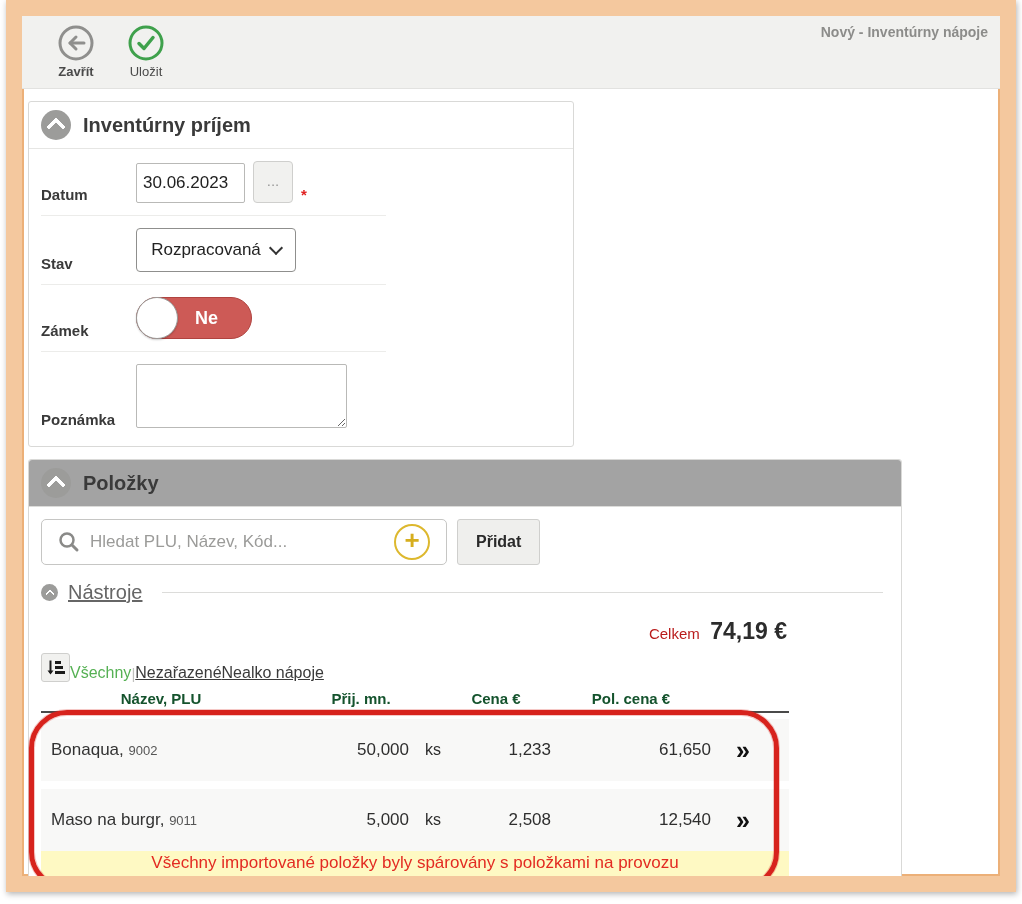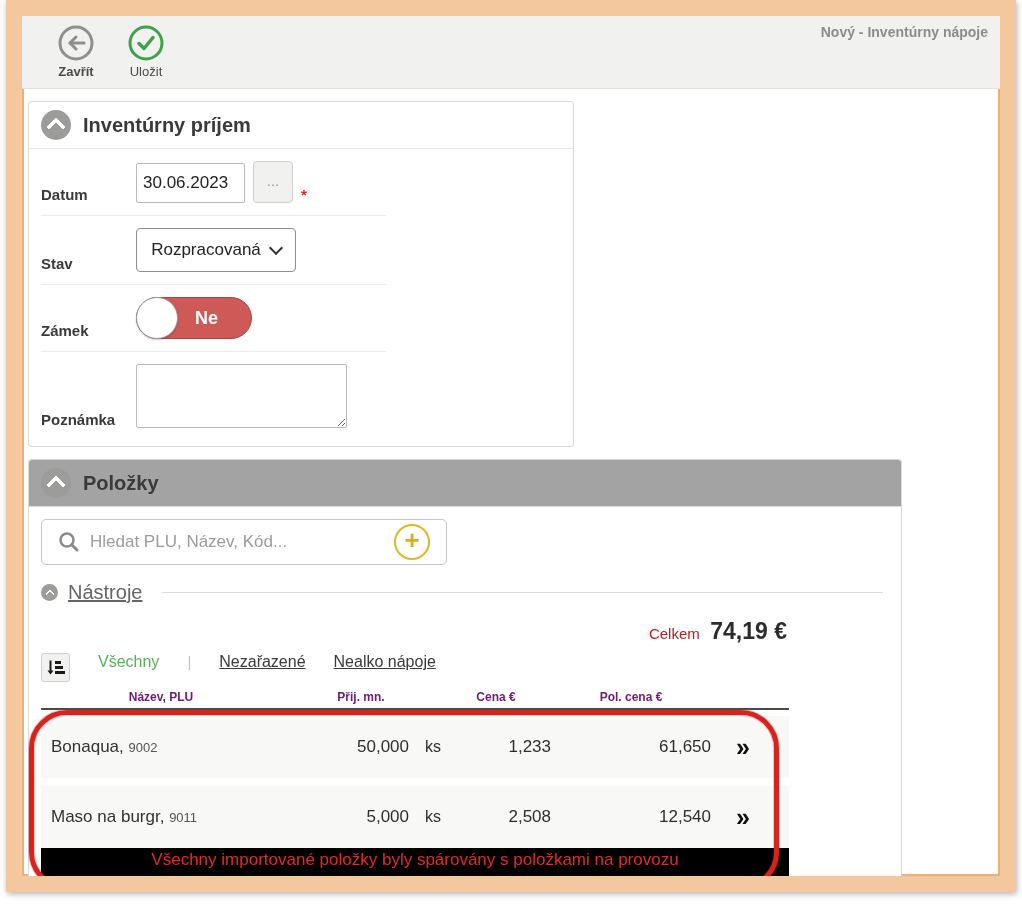--- a/index.html
+++ b/index.html
@@ -56,41 +56,41 @@
   .plus-circ{width:32px;height:32px;border-radius:50%;border:2px solid #ddb82e;color:#d6ae1e;flex:none;
     font-size:26px;line-height:28px;text-align:center;font-weight:bold;cursor:pointer;}
   .add-btn{margin-left:10px;height:46px;padding:0 18px;background:#efefed;border:1px solid #cfcfcd;border-radius:3px;
     font-size:16px;font-weight:bold;color:#2a2a2a;cursor:pointer;}
   .tools-row{display:flex;align-items:center;gap:10px;padding:6px 12px 4px 12px;}
   .tools-link{font-size:20px;color:#666;text-decoration:underline;cursor:pointer;}
   .tools-line{flex:1;border-top:1px solid #dcdcda;margin-left:10px;margin-right:6px;}
   .total-row{width:746px;margin:10px 12px 0 12px;text-align:right;}
   .total-lbl{font-size:15px;color:#b91c1c;}
   .total-val{font-size:23px;font-weight:bold;color:#2c2c2c;margin-left:6px;}
-  .filter-row{display:flex;align-items:flex-start;gap:28px;padding:8px 12px 6px 12px;}
+  .filter-row{display:flex;align-items:flex-end;gap:0;padding:8px 12px 6px 12px;}
   .sort-btn{width:27px;height:27px;background:#f1f1ef;border:1px solid #cfcfcd;border-radius:3px;
     display:flex;align-items:center;justify-content:center;cursor:pointer;}
   .flt{font-size:16px;cursor:pointer;}
   .flt.active{color:#56b154;text-decoration:none;}
   .flt.idle{color:#3a3a3a;text-decoration:underline;}
   .flt-div{color:#c0c0be;font-size:15px;}
   
   .tablewrap{position:relative;margin:2px 12px 0 12px;width:748px;}
   .thead{display:grid;grid-template-columns:240px 160px 110px 160px 64px;border-bottom:2px solid #4a4a4a;
     padding-bottom:4px;}
-  .thead div{font-size:12px;font-weight:bold;color:#701a75;text-align:center;}
+  .thead div{font-size:15px;font-weight:bold;color:#14532d;text-align:center;}
   .trow{display:grid;grid-template-columns:240px 160px 110px 160px 64px;align-items:center;height:62px;
     background:#f8f8f7;margin-top:6px;}
   .trow .name{font-size:17px;color:#333;padding-left:10px;text-align:left;}
   .trow .plu{font-size:13px;color:#555;}
   .trow .num{font-size:17px;color:#2e2e2e;text-align:right;}
   .trow .unit{font-size:16px;color:#2e2e2e;}
   .qtycell{display:flex;justify-content:flex-end;align-items:baseline;gap:16px;padding-right:0;}
   .dchev{font-size:25px;font-weight:bold;color:#111;text-align:center;cursor:pointer;line-height:1;}
-  .msg-row{background:#000000;text-align:center;font-size:17px;color:#e32b22;padding:2px 0 6px 0;}
+  .msg-row{background:#fef9c3;text-align:center;font-size:17px;color:#e32b22;padding:2px 0 6px 0;}
   .annot{position:absolute;left:-12px;top:20px;width:740px;height:170px;border:5px solid #d7231d;
     border-radius:38px;pointer-events:none;z-index:5;box-shadow:0 0 0 1px rgba(215,35,29,.25), inset 0 0 0 1px rgba(215,35,29,.25);}
   svg{display:block;}
 </style>
 </head>
 <body>
 
 <div class="frame">
 
   <div class="toolbar">
@@ -164,20 +164,21 @@
       <div class="search-box">
         <span style="margin-right:8px;">
           <svg width="22" height="22" viewBox="0 0 22 22">
             <circle cx="9" cy="9" r="6.5" fill="none" stroke="#8a8a88" stroke-width="2.5"></circle>
             <line x1="14" y1="14" x2="19" y2="19" stroke="#8a8a88" stroke-width="3" stroke-linecap="round"></line>
           </svg>
         </span>
         <input type="text" placeholder="Hledat PLU, Název, Kód..." style="">
         <span class="plus-circ">+</span>
       </div>
+      <button class="add-btn">Přidat</button>
     </div>
 
     <div class="tools-row">
       <span class="circ small"></span>
       <span class="tools-link">Nástroje</span>
       <span class="tools-line"></span>
     </div>
 
     <div class="total-row">
       <span class="total-lbl">Celkem</span>

